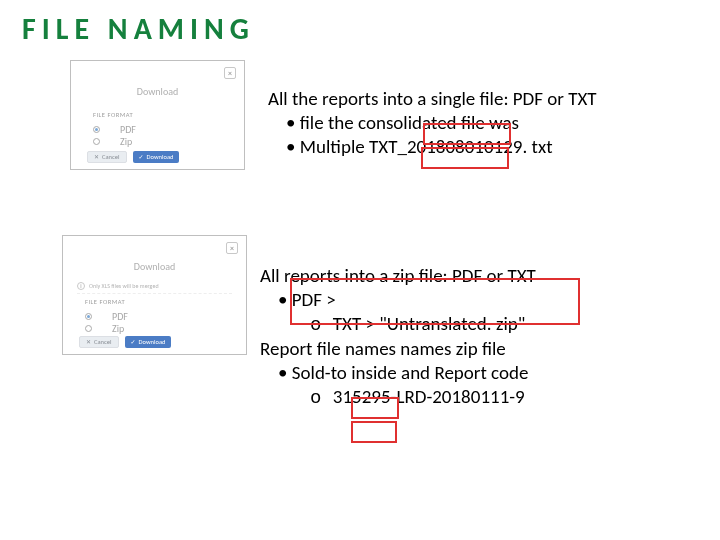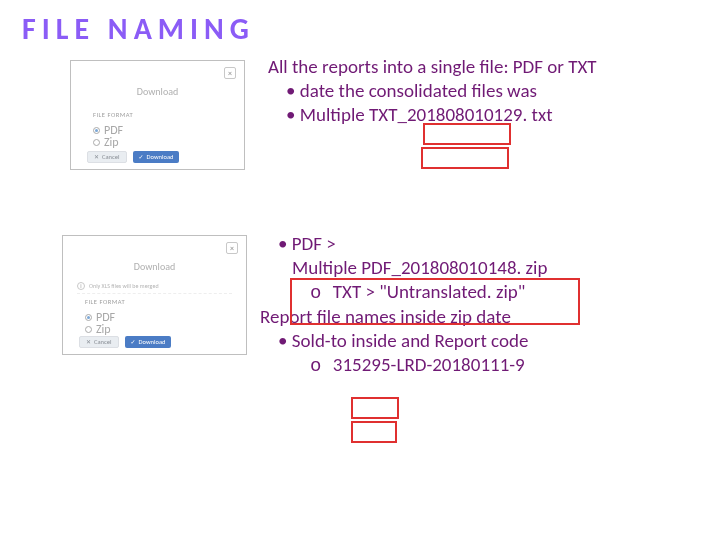--- a/index.html
+++ b/index.html
@@ -8,21 +8,21 @@
     height: 540px;
     background: #fff;
     font-family: Calibri, Arial, sans-serif;
     position: relative;
     overflow: hidden;
   }
   .title {
     position: absolute;
     top: 10px;
     left: 22px;
-    color: #8b5cf6;
+    color: #15803d;
     font-size: 30px;
     font-weight: 600;
     letter-spacing: 6px;
     font-family: 'Segoe UI', Calibri, Arial, sans-serif;
   }
 
   
   .thumb {
     position: absolute;
     border: 1px solid #bfbfbf;
@@ -60,22 +60,22 @@
     font-size: 6.5px;
     color: #a0a0a0;
     letter-spacing: 0.5px;
     text-align: right;
   }
   .thumb1 .ff-label { top: 50px; }
   .thumb2 .ff-label { top: 62px; }
   .thumb .optrow {
     position: absolute;
     left: 22px;
-    display: flex; align-items: center; gap: 4px;
-    font-size: 12px; color: #a8a8a8;
+    display: flex; align-items: center; gap: 20px;
+    font-size: 10px; color: #a8a8a8;
   }
   .thumb1 .opt1 { top: 62px; }
   .thumb1 .opt2 { top: 74px; }
   .thumb2 .opt1 { top: 74px; }
   .thumb2 .opt2 { top: 86px; }
   .thumb .radio {
     width: 7px; height: 7px; border: 1px solid #aaa; border-radius: 50%;
     display: inline-flex; align-items: center; justify-content: center;
   }
   .thumb .radio.on::after {
@@ -107,22 +107,23 @@
   .thumb .note .info {
     width: 8px; height: 8px; border: 1px solid #c9c9c9; border-radius: 50%;
     display: flex; align-items: center; justify-content: center;
     font-size: 6px; color: #a0a0a0; flex: 0 0 auto;
   }
 
   
   .block {
     position: absolute;
     font-size: 19px;
-    color: #701a75;
+    color: #000000;
     line-height: 1.25;
+    margin-top: 32px;
   }
   .block1 { left: 268px; top: 55px; right: 18px; }
   .block2 { left: 260px; top: 232px; right: 18px; }
   .lvl1 { padding-left: 32px; text-indent: -14px; }
   .lvl1::before { content: "• "; }
   .lvl1.cont { text-indent: 0; }
   .lvl1.cont::before { content: ""; }
   .lvl2 { padding-left: 64px; text-indent: -14px; }
   .lvl2.circ::before { content: "o "; font-family: Courier, monospace; }
 
@@ -189,31 +190,31 @@
       <div class="btn dl">
           <span class="ic">✓</span>
           <span>Download</span>
         </div>
     </div>
   </div>
 </div>
 
 <div class="block block1">
   <div>All the reports into a single file: PDF or TXT</div>
-  <div class="lvl1">date the consolidated files was</div>
+  <div class="lvl1">file the consolidated file was</div>
   <div class="lvl1"><span>Multiple TXT_</span><span>201808010</span><span>129. txt</span></div>
 </div>
 
 <div class="redbox" style="left:423px; top:123px; width:88px; height:22px;"></div>
 <div class="redbox" style="left:421px; top:147px; width:88px; height:22px;"></div>
 
 <div class="block block2">
+  <div>All reports into a zip file: PDF or TXT</div>
   <div class="lvl1">PDF &gt;</div>
-  <div class="lvl1 cont"><span>Multiple PDF_201808010148. zip</span></div>
   <div class="lvl2 circ"><span>TXT  &gt; "Untranslated. zip"</span></div>
-  <div>Report file names inside zip date</div>
+  <div>Report file names names zip file</div>
   <div class="lvl1">Sold-to inside and Report code</div>
   <div class="lvl2 circ"><span>315295-</span><span>LRD-</span><span>20180111-9</span></div>
 </div>
 
 <div class="redbox" style="left:290px; top:278px; width:290px; height:47px;"></div>
 <div class="redbox" style="left:351px; top:397px; width:48px; height:22px;"></div>
 <div class="redbox" style="left:351px; top:421px; width:46px; height:22px;"></div>
 
 </body></html>

